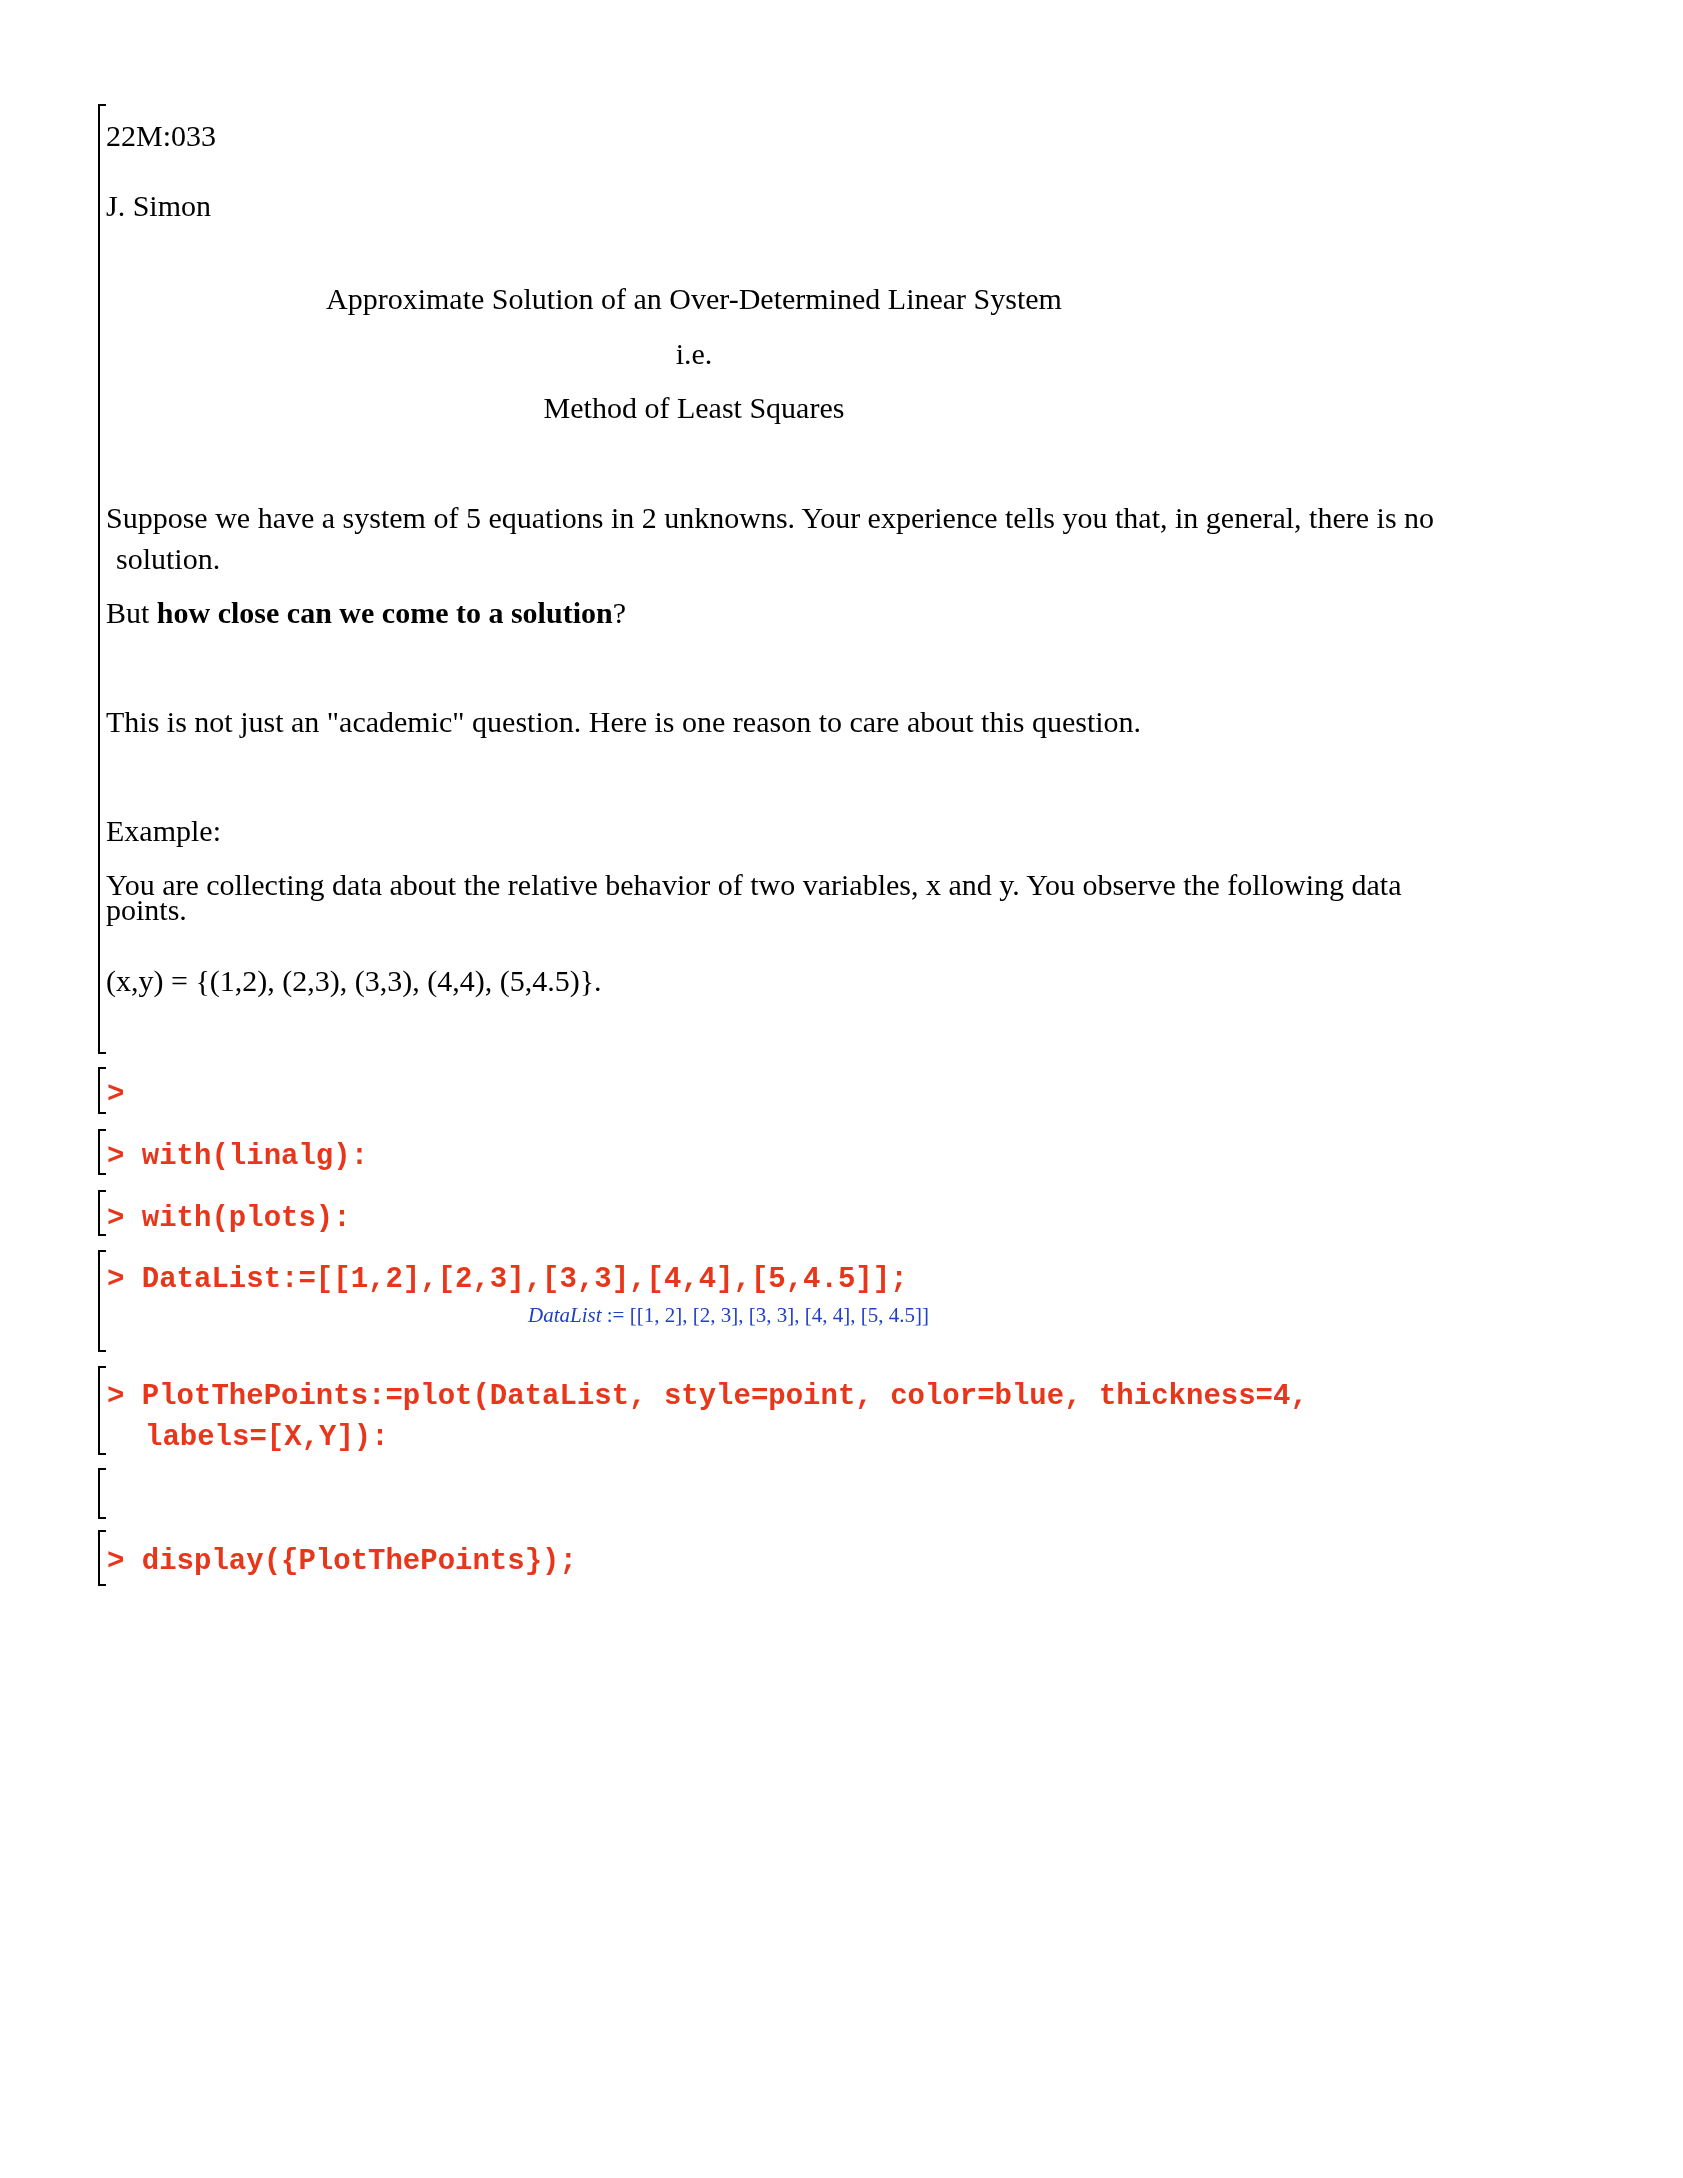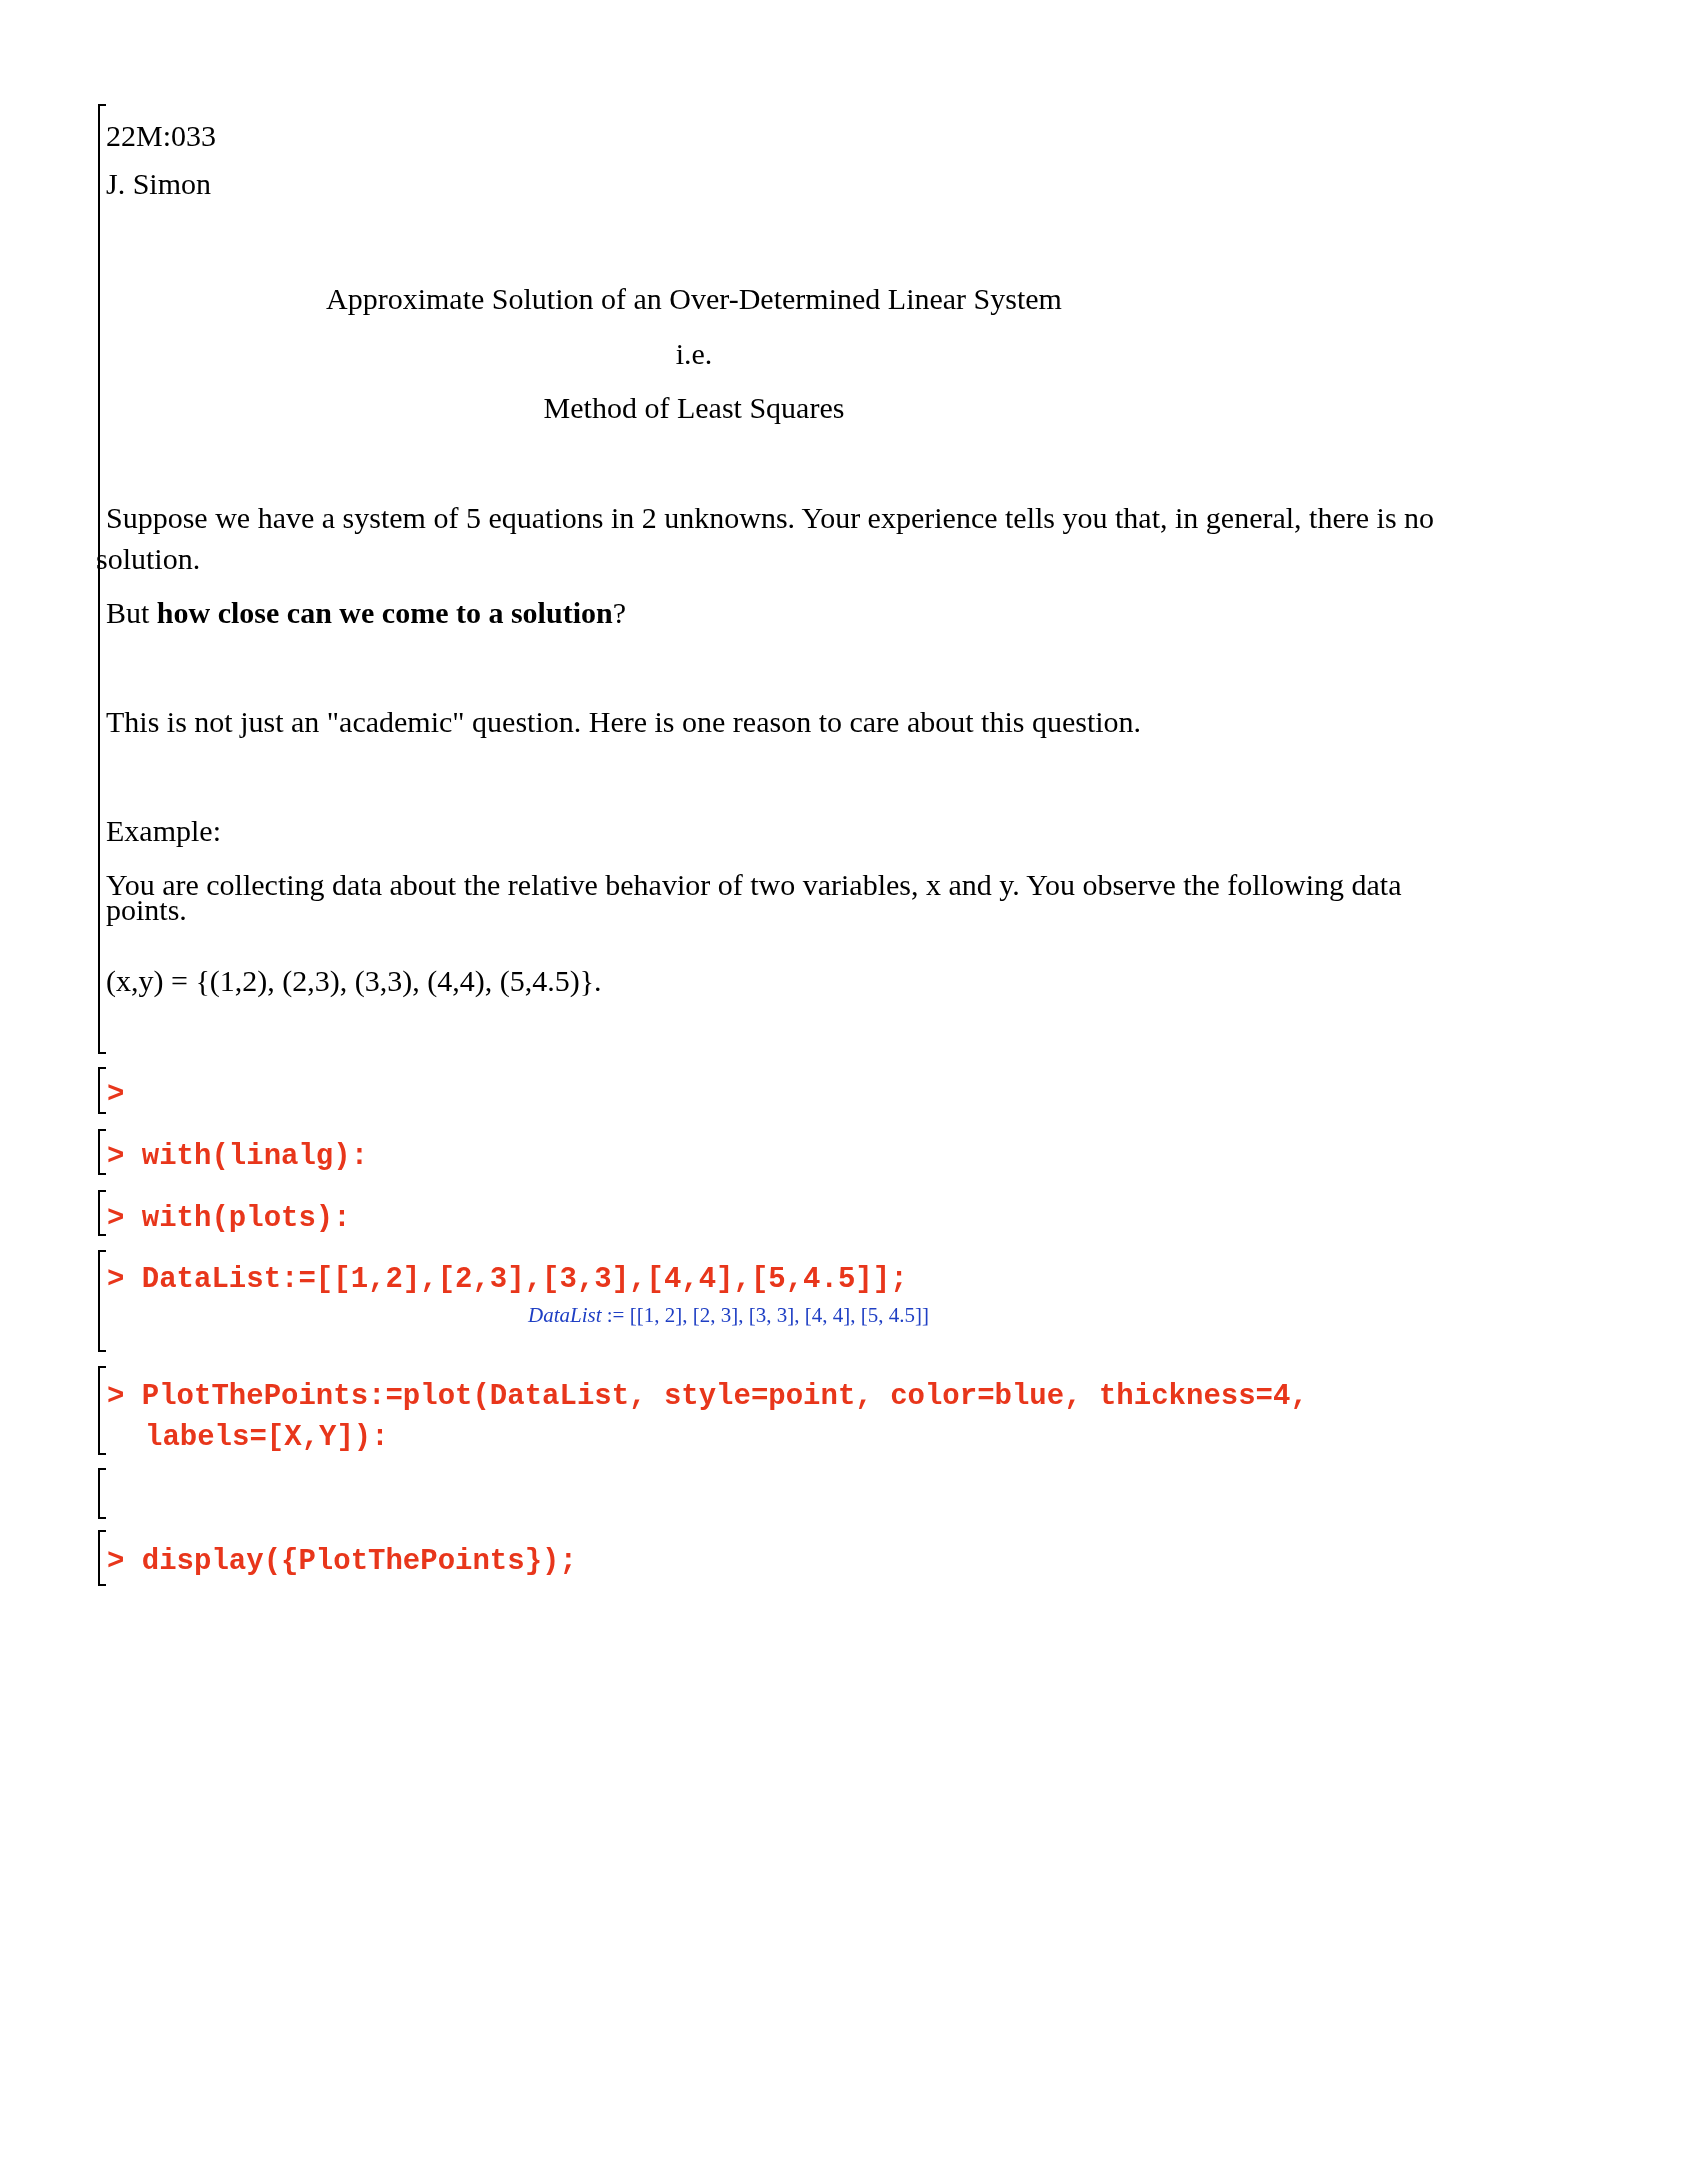--- a/index.html
+++ b/index.html
@@ -14,28 +14,28 @@
   .output { position: absolute; font-family: "Liberation Serif", serif; font-size: 21px; color: #1f3fc4; white-space: nowrap; line-height: 1; }
   .output i { font-style: italic; }
   b { font-weight: bold; }
 </style>
 </head>
 <body>
 
 <div class="bracket" style="left:98px; top:104px; height:950px;"></div>
 
 <div class="txt" style="left:106px; top:121px;">22M:033</div>
-<div class="txt" style="left:106px; top:169px;">J. Simon</div>
+<div class="txt" style="left:106px; top:191px;">J. Simon</div>
 
 <div class="txt center" style="top:284px;">Approximate Solution of an Over-Determined Linear System</div>
 <div class="txt center" style="top:339px;">i.e.</div>
 <div class="txt center" style="top:393px;">Method of Least Squares</div>
 
 <div class="txt" style="left:106px; top:503px;">Suppose we have a system of 5 equations in 2 unknowns.  Your experience tells you that, in general, there is no</div>
-<div class="txt" style="left:96px; top:544px;">solution.</div>
+<div class="txt" style="left:116px; top:544px;">solution.</div>
 
 <div class="txt" style="left:106px; top:598px;">
   <span>But </span><b>how close can we come to a solution</b><span>?</span>
 </div>
 
 <div class="txt" style="left:106px; top:707px;">This is not just an "academic" question.  Here is one reason to care about this question.</div>
 <div class="txt" style="left:106px; top:816px;">Example:</div>
 <div class="txt" style="left:106px; top:870px;">You are collecting data about the relative behavior of two variables, x and y.  You observe the following data</div>
 <div class="txt" style="left:106px; top:895px;">points.</div>
 <div class="txt" style="left:106px; top:966px;">(x,y) = {(1,2), (2,3), (3,3), (4,4), (5,4.5)}.</div>

